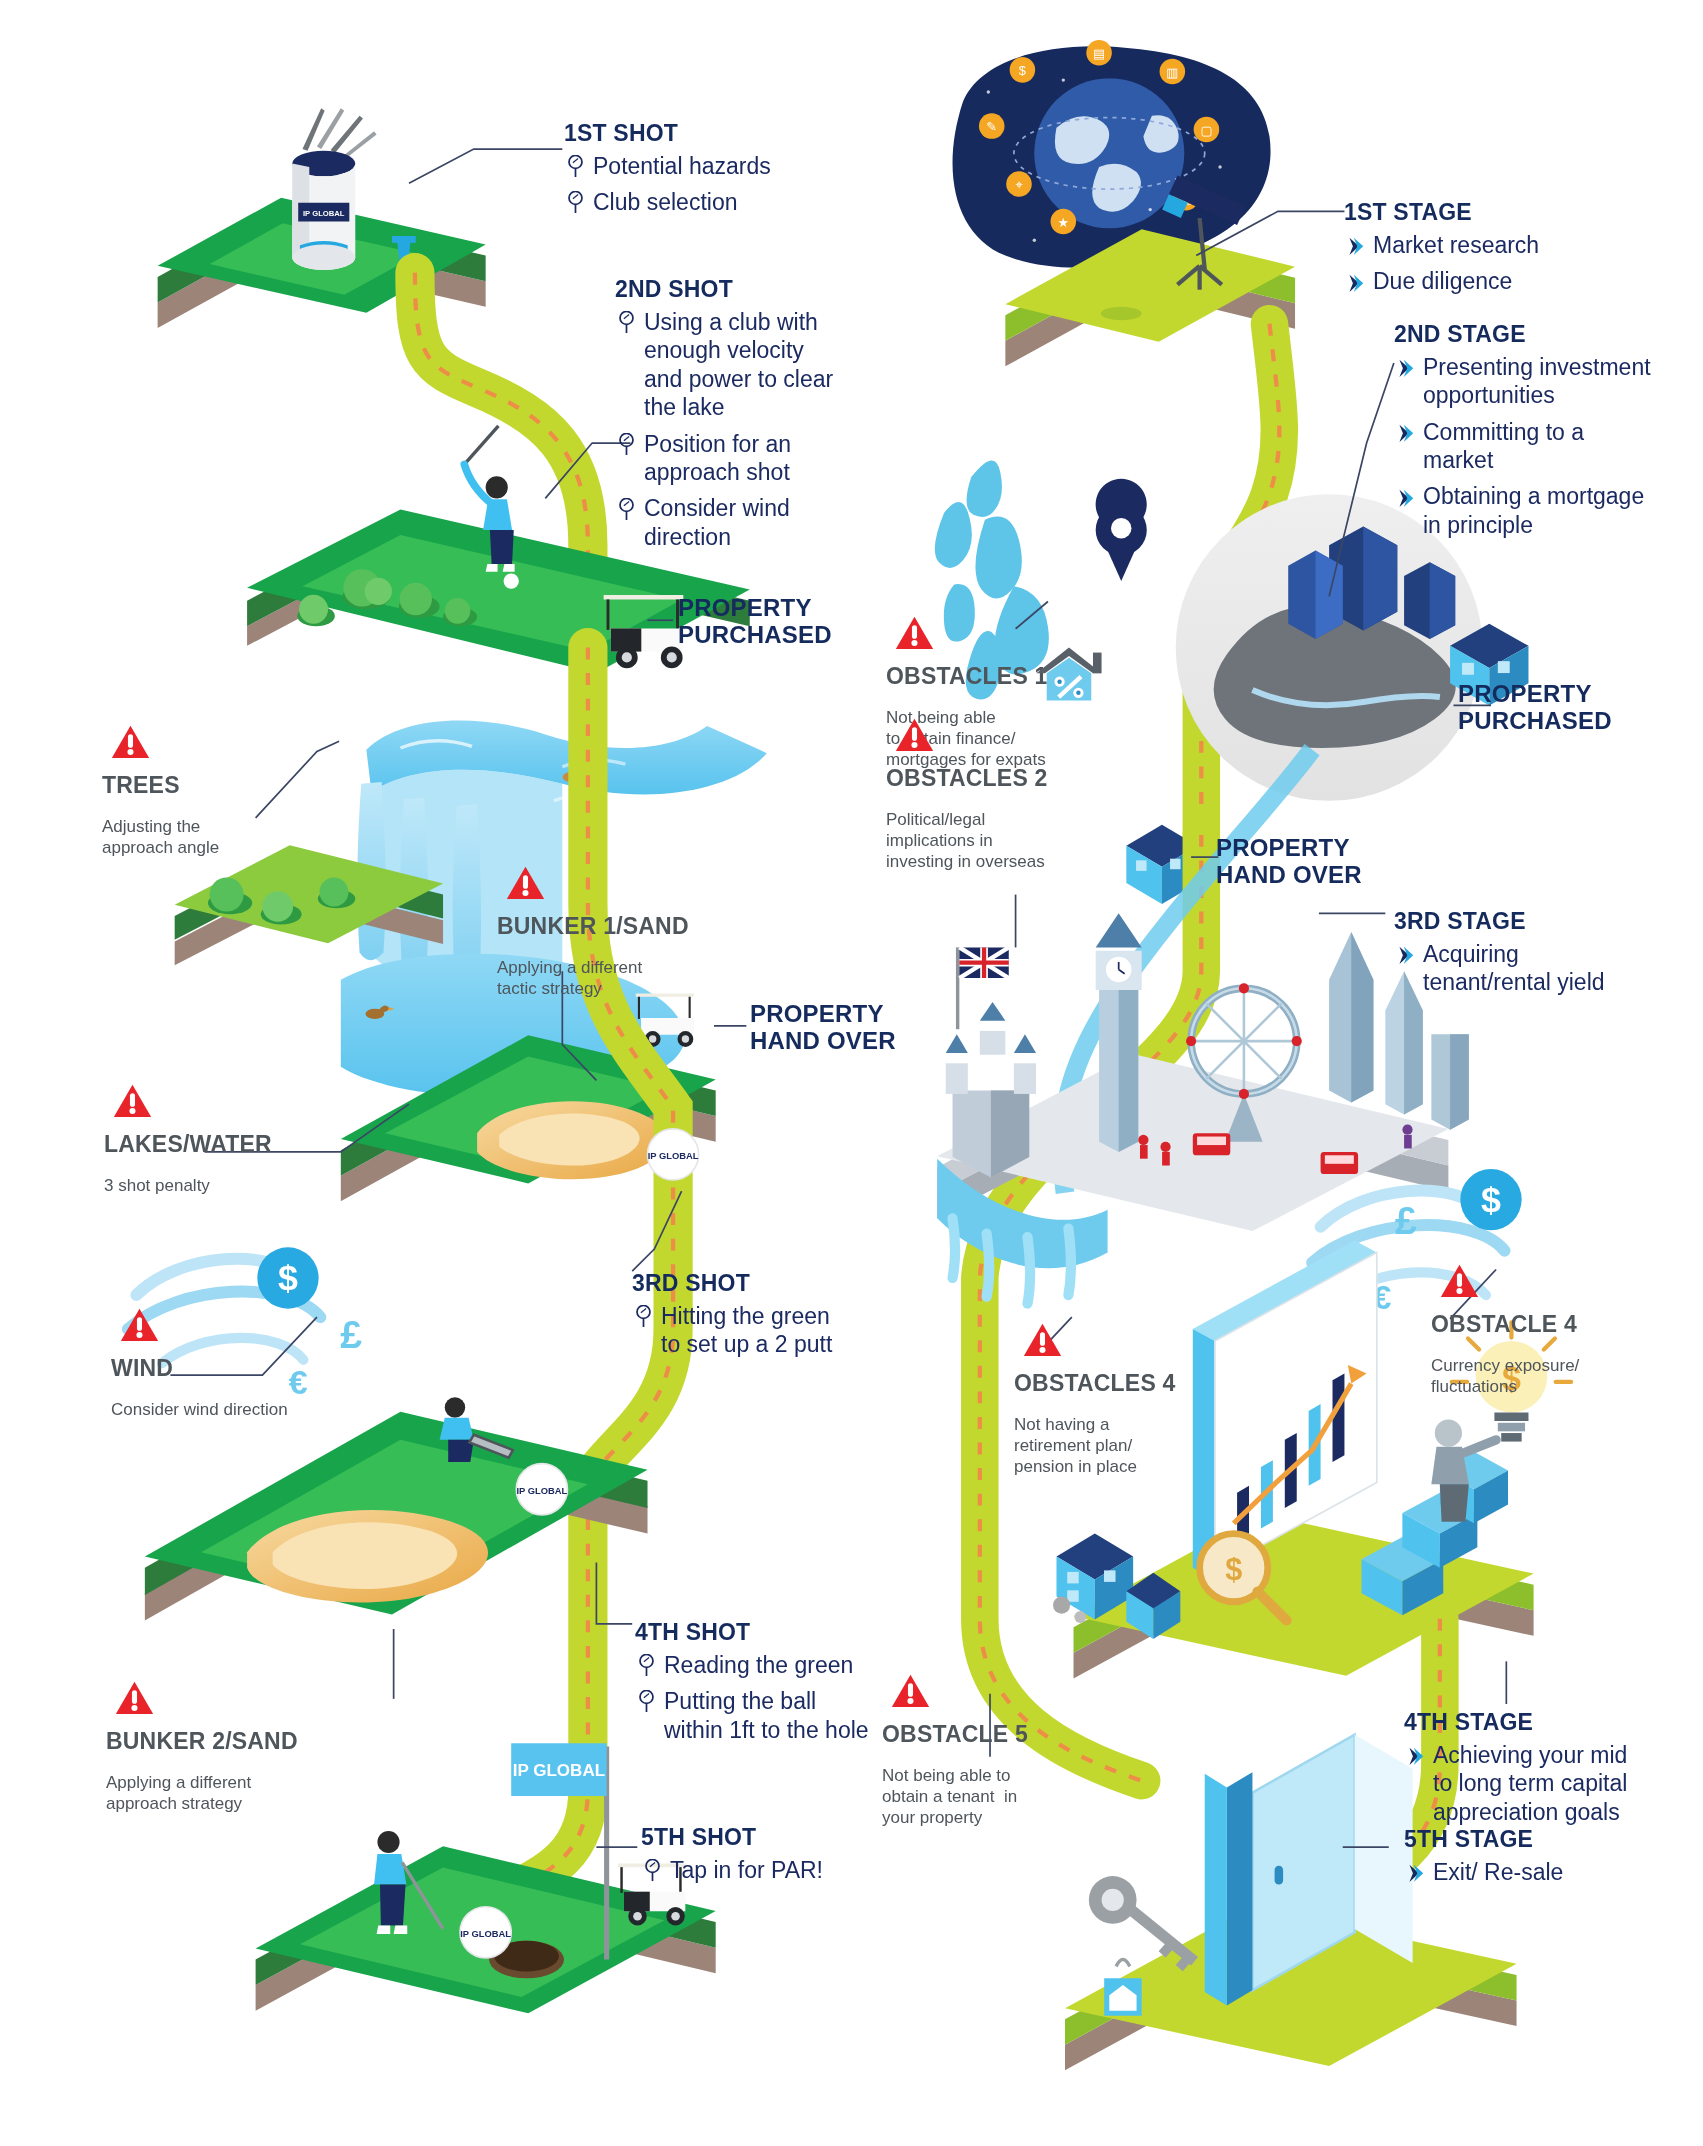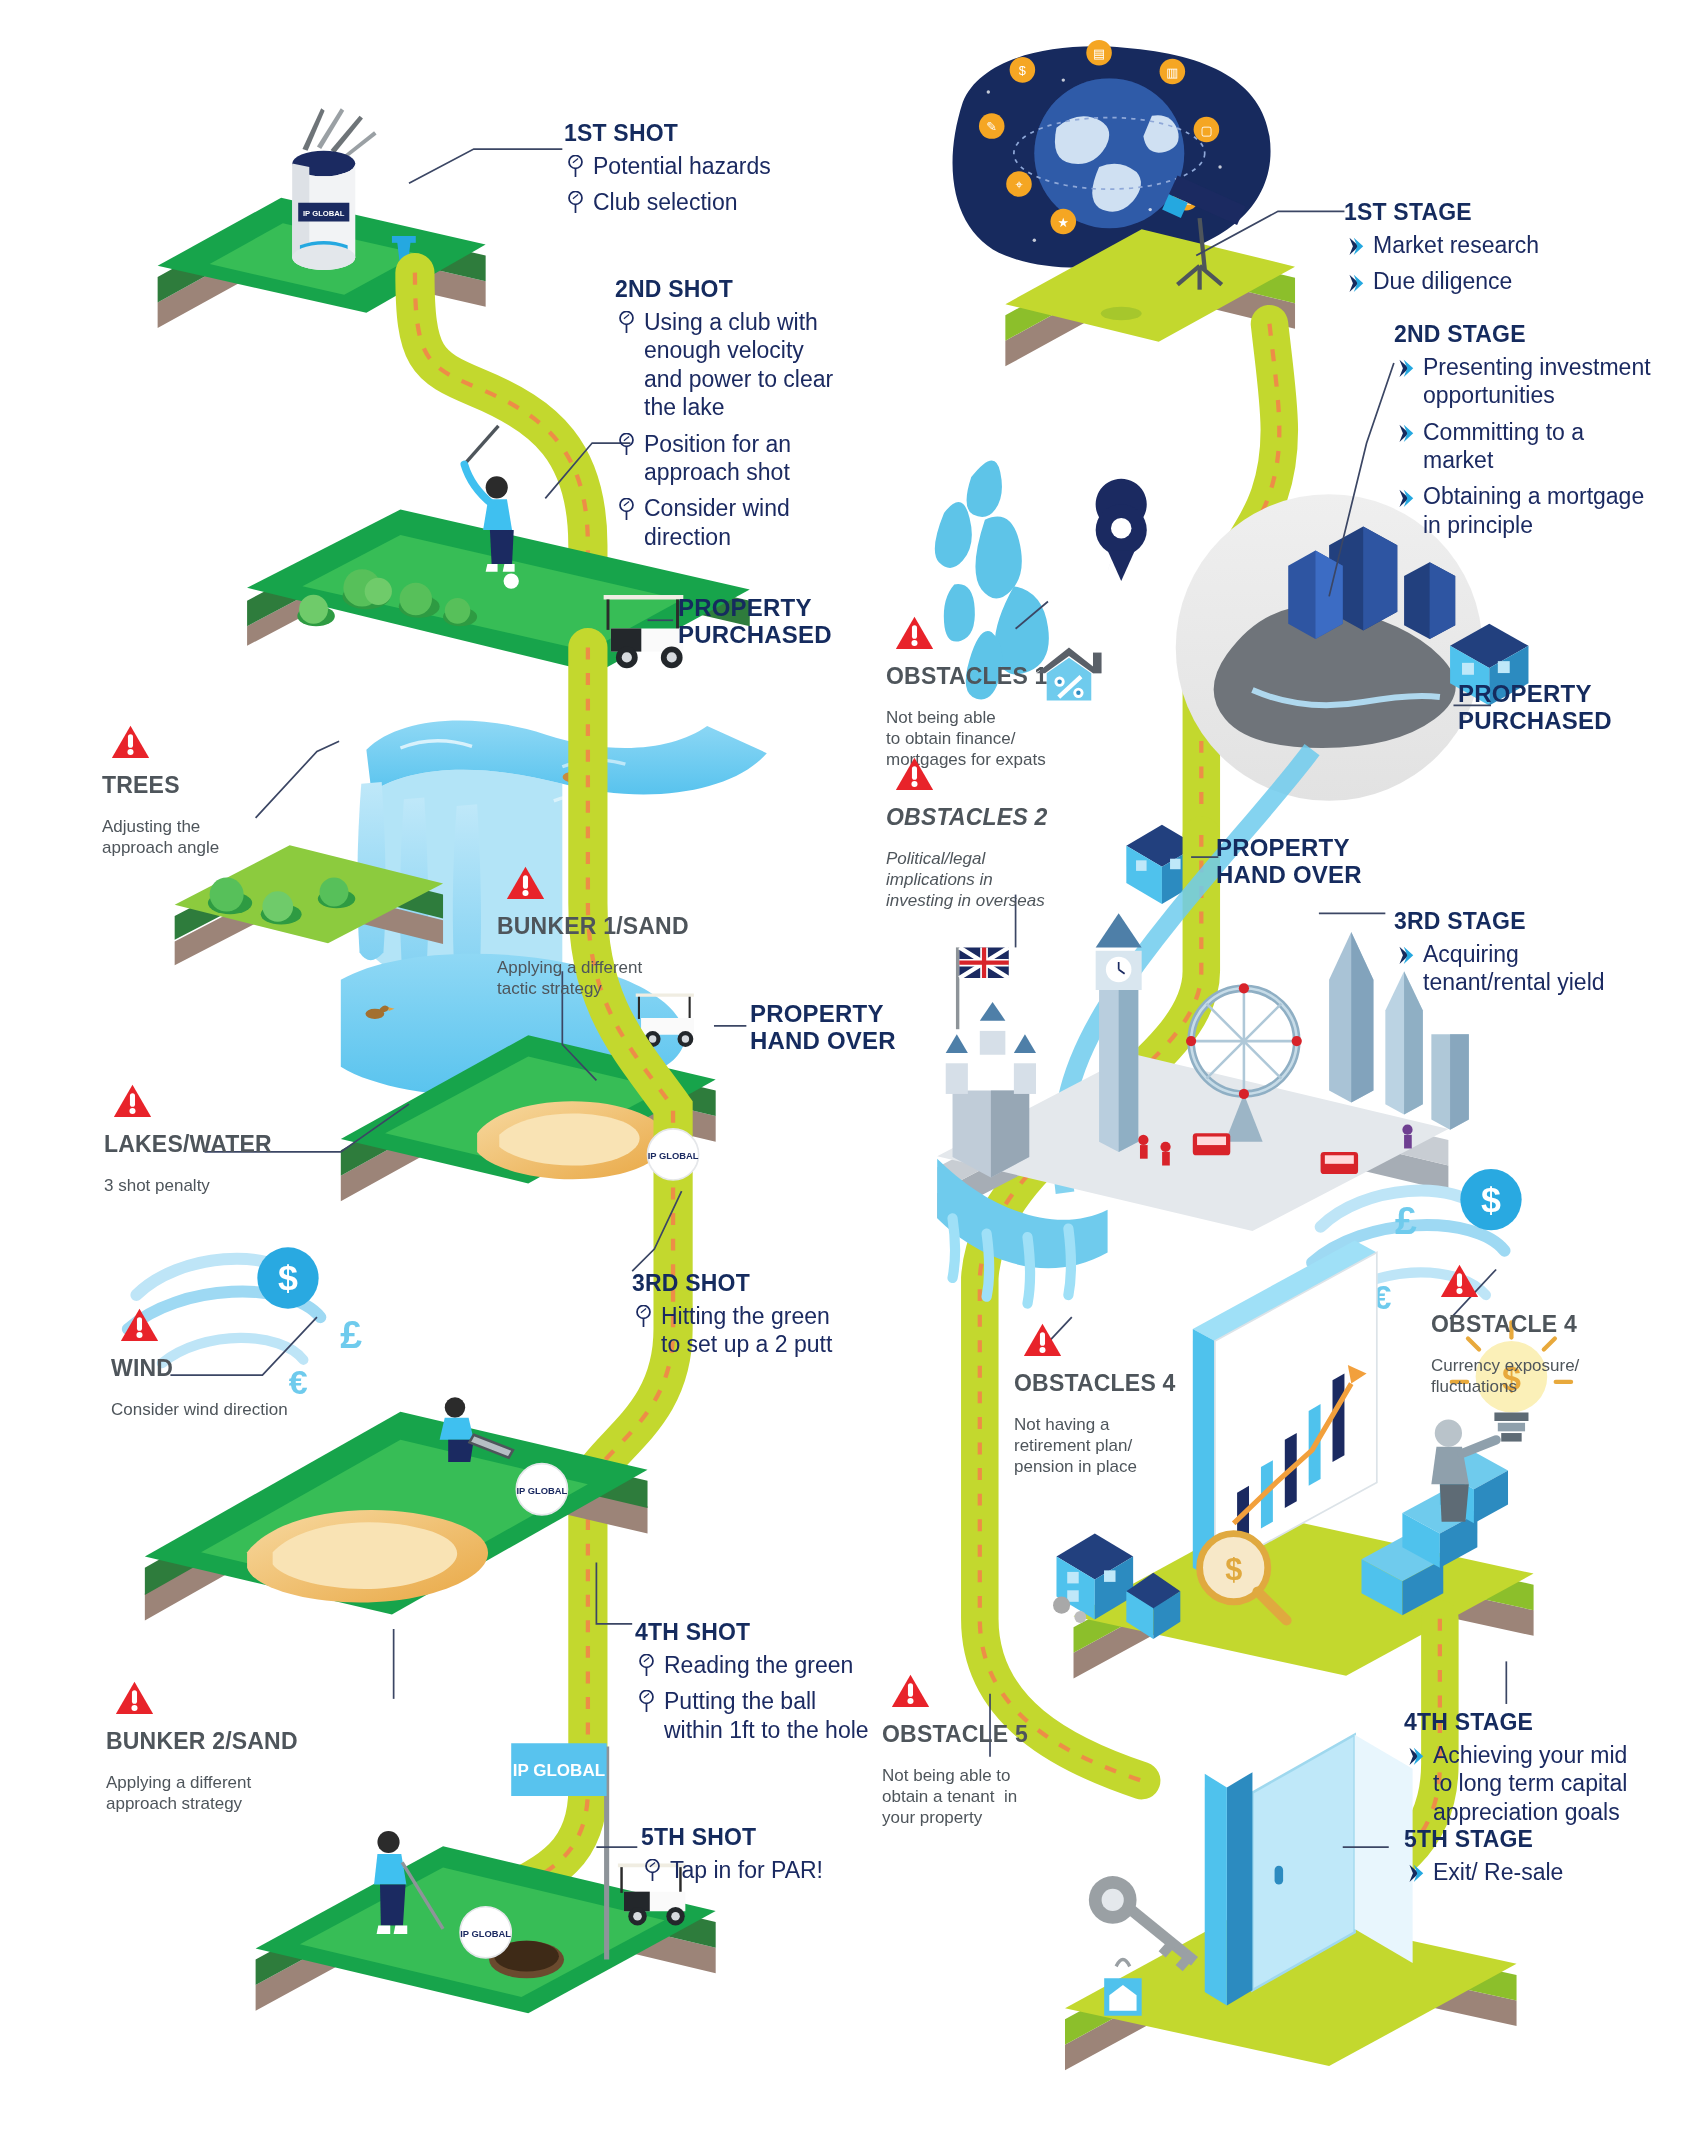--- a/index.html
+++ b/index.html
@@ -992,21 +992,21 @@
         <path d="M16 34 L42 16 L68 34 V66 H16 Z" fill="#6FCBED"></path>
         <circle cx="31" cy="44" r="6" fill="#ffffff"></circle>
           <circle cx="31" cy="44" r="2.6" fill="#2C8BC0"></circle>
         <circle cx="53" cy="57" r="6" fill="#ffffff"></circle>
           <circle cx="53" cy="57" r="2.6" fill="#2C8BC0"></circle>
         <path d="M56 38 L30 62" stroke="#ffffff" stroke-width="5"></path>
       </svg>
     </div>
   </div>
 
-  <div class="callout grey" style="left:886px; top:805px;font-style:italic;">
+  <div class="callout grey" style="left:886px; top:766px;">
     <div class="warn" style="left:8.5px; top:-49px;">
       <svg viewBox="0 0 46 42">
           <path d="M23 2 L45 40 H1 Z" fill="#E8232A"></path>
           <rect x="20" y="12" width="6" height="16" rx="3" fill="#fff"></rect>
           <circle cx="23" cy="33" r="3.6" fill="#fff"></circle>
         </svg>
     </div>
     <div class="ttl">OBSTACLES 2</div>
     <div class="sub" style="white-space:pre">Political/legal
 implications in

